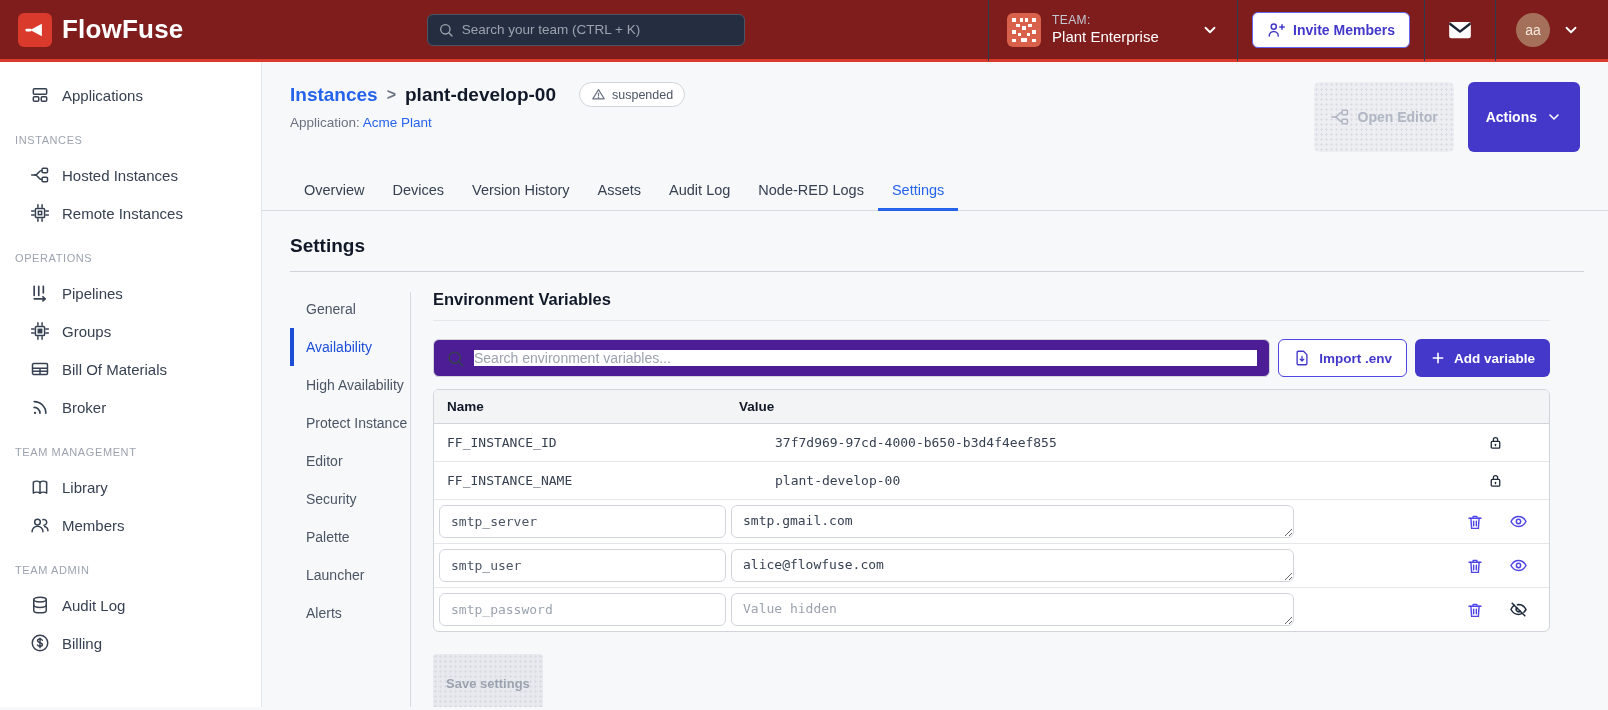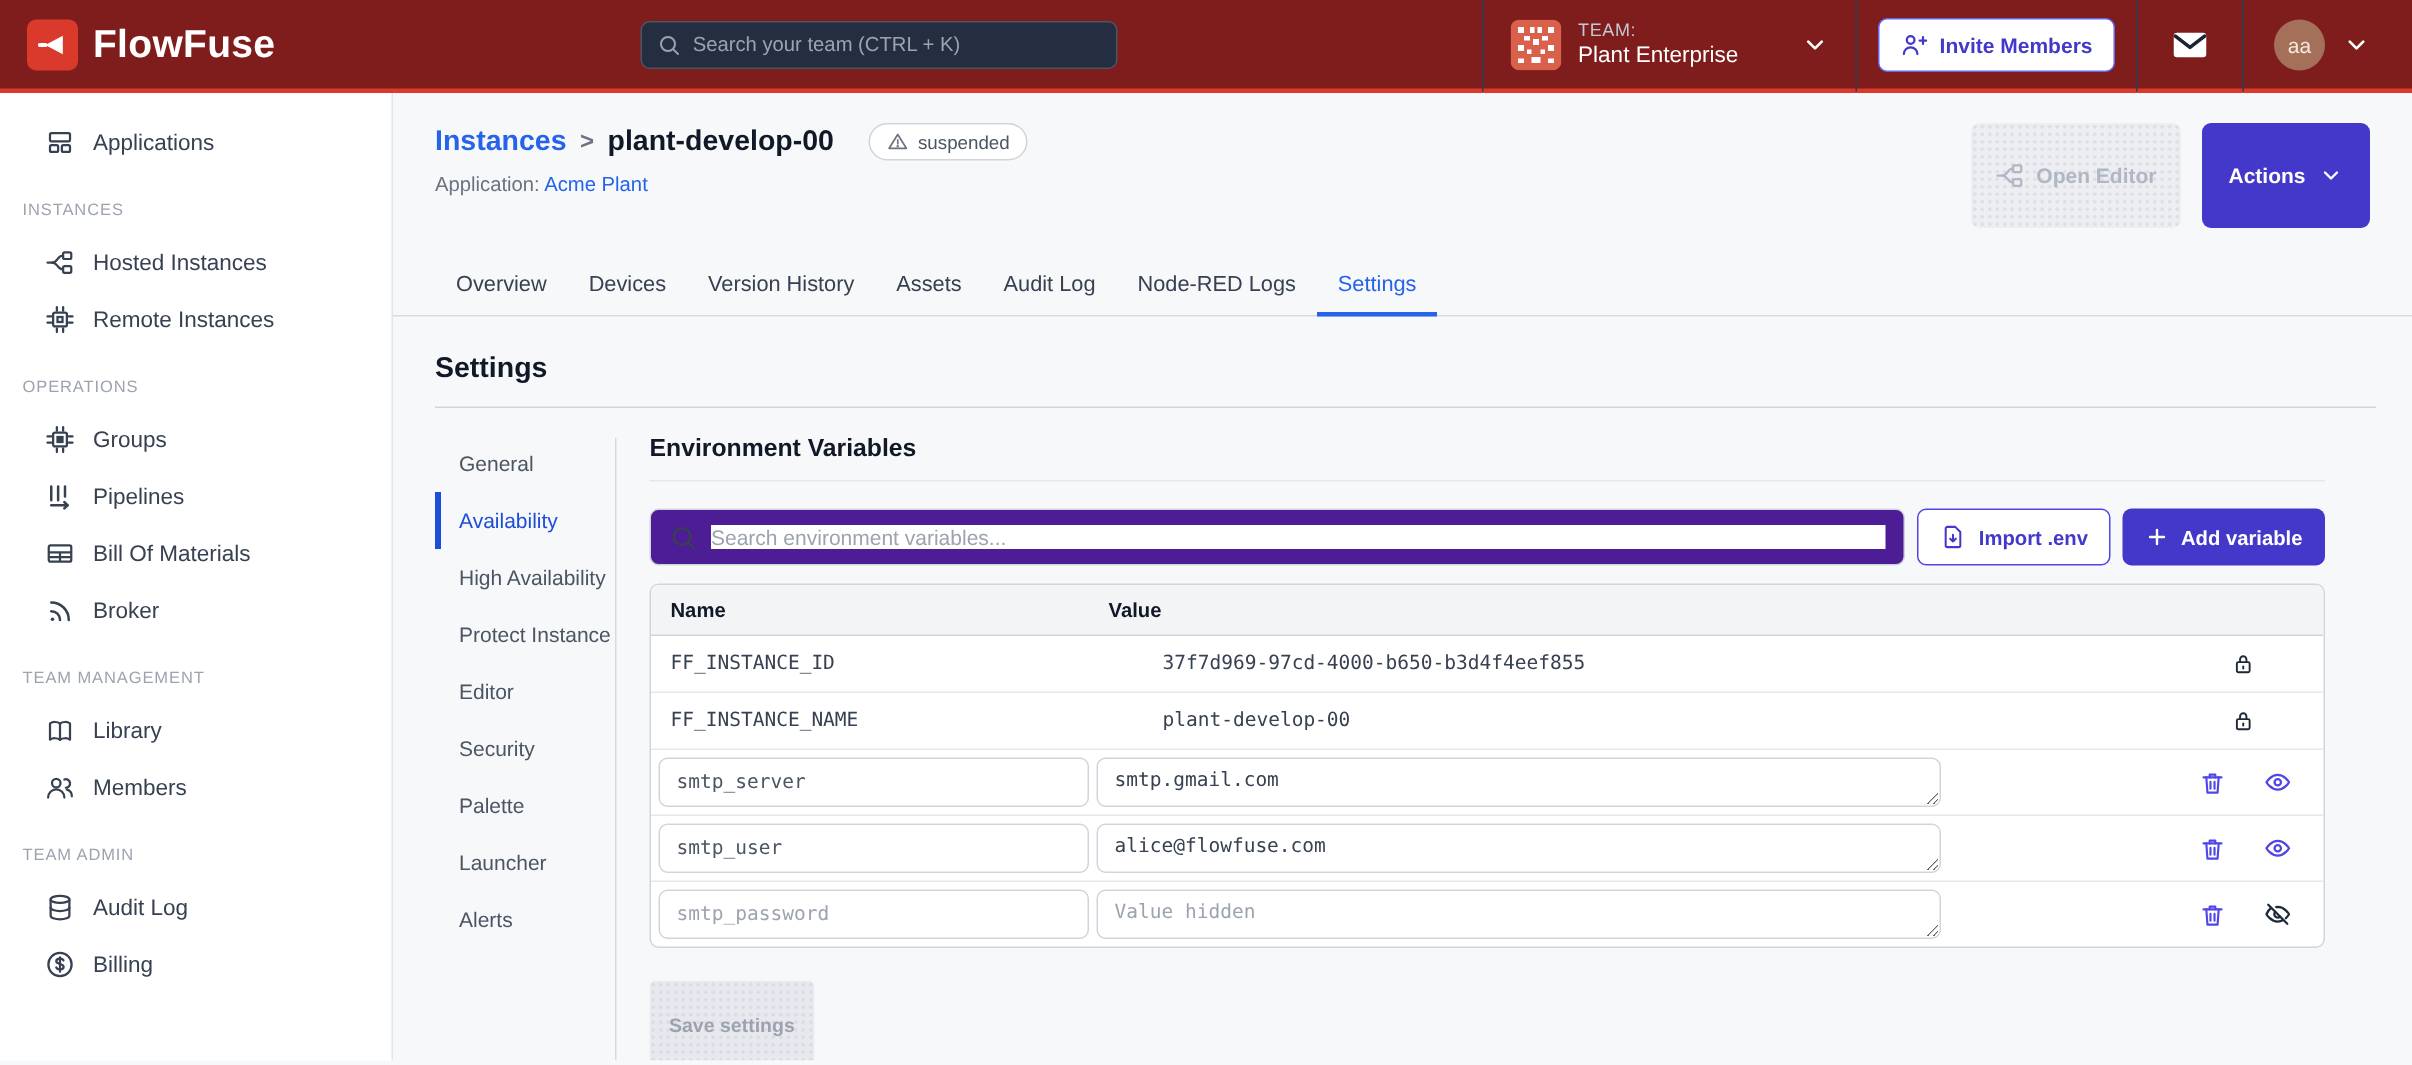--- a/index.html
+++ b/index.html
@@ -338,32 +338,32 @@
             <use href="#i-chip"></use>
           </svg>
         </span>
       <span>Remote Instances</span>
     </div>
 
     <div class="side-section">OPERATIONS</div>
     <div class="side-item">
       <span>
           <svg width="20" height="20">
+            <use href="#i-pipelines"></use>
+          </svg>
+        </span>
+      <span>Pipelines</span>
+    </div>
+    <div class="side-item">
+      <span>
+          <svg width="20" height="20">
             <use href="#i-chip-solid"></use>
           </svg>
         </span>
       <span>Groups</span>
-    </div>
-    <div class="side-item">
-      <span>
-          <svg width="20" height="20">
-            <use href="#i-pipelines"></use>
-          </svg>
-        </span>
-      <span>Pipelines</span>
     </div>
     <div class="side-item">
       <span>
           <svg width="20" height="20">
             <use href="#i-table"></use>
           </svg>
         </span>
       <span>Bill Of Materials</span>
     </div>
     <div class="side-item">

